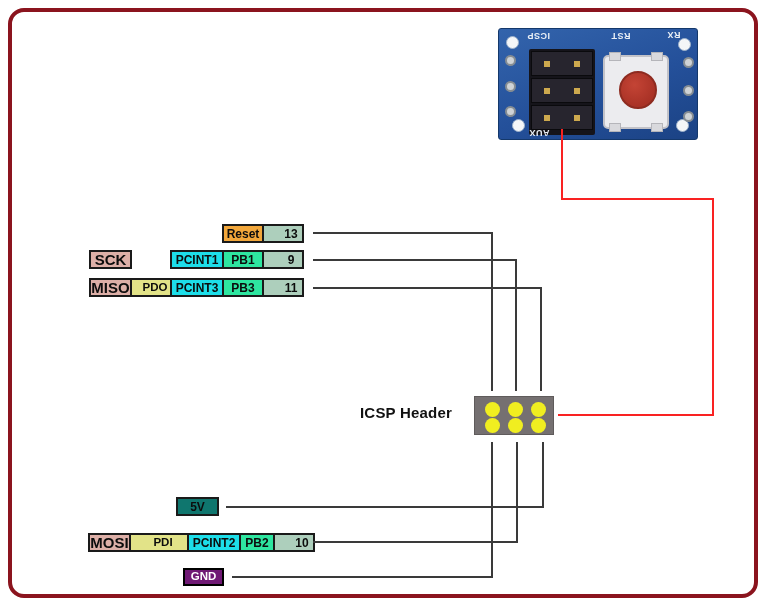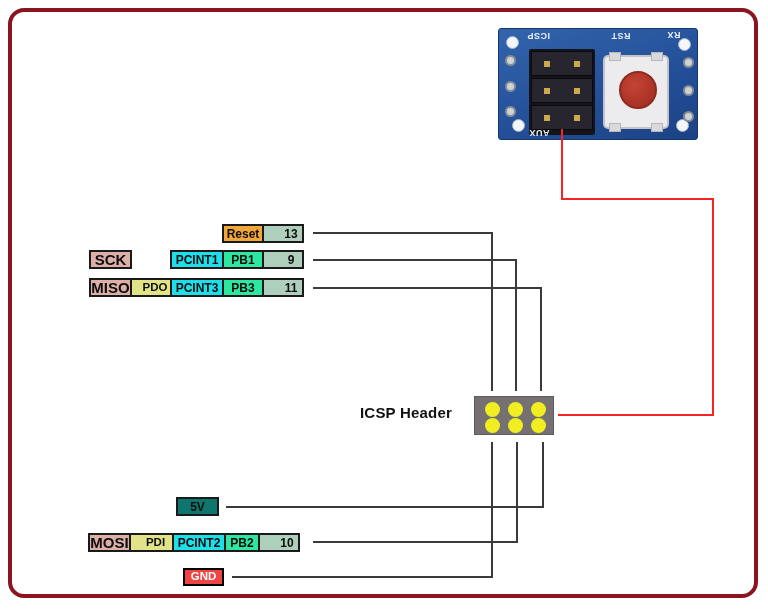--- a/index.html
+++ b/index.html
@@ -16,21 +16,21 @@
   .pbox + .pbox{margin-left:-2px;}
   .fs10{font-size:15px;}
   .fs11{font-size:11.5px;}
   .c-pink{background:#ddafa7;}
   .c-orange{background:#f2a73b;}
   .c-sage{background:#adcfbc;padding-left:16px;}
   .c-cyan{background:#1ddee9;}
   .c-green{background:#2ee6a0;}
   .c-yellow{background:#e2e388;padding-left:8px;}
   .c-red{background:#0f766e;}
-  .c-black{background:#ef4444;color:#ffffff;border-color:#000;}
+  .c-black{background:#701a75;color:#ffffff;border-color:#000;}
   
   .icsp-box{position:absolute;left:474px;top:396px;width:80px;height:39px;background:#757071;
             border:1px solid #5f5b5b;box-sizing:border-box;z-index:5;}
   .icsp-pin{position:absolute;width:15px;height:15px;border-radius:50%;background:#f0ee20;}
   .icsp-label{position:absolute;left:360px;top:404px;width:104px;font-size:15px;font-weight:bold;
               color:#111;z-index:5;letter-spacing:.2px;}
   
   .pcb{position:absolute;left:498px;top:28px;width:200px;height:112px;z-index:2;
        background:linear-gradient(160deg,#3364ac 0%,#24509a 55%,#1b4284 100%);
        border:1px solid #14386b;border-radius:3px;box-sizing:border-box;}
@@ -138,21 +138,21 @@
     <div class="pbox c-green" style="width:42px">PB3</div>
     <div class="pbox c-sage" style="width:42px">11</div>
   </div>
 
   <div class="prow" style="left:176px;top:497px">
     <div class="pbox c-red" style="width:43px">5V</div>
   </div>
 
   <div class="prow" style="left:88px;top:533px">
     <div class="pbox c-pink fs10" style="width:43px">MOSI</div>
-    <div class="pbox c-yellow fs11" style="width:45px">PDI</div>
+    <div class="pbox c-yellow fs11" style="width:60px">PDI</div>
     <div class="pbox c-cyan" style="width:54px">PCINT2</div>
     <div class="pbox c-green" style="width:36px">PB2</div>
     <div class="pbox c-sage" style="width:42px">10</div>
   </div>
 
   <div class="prow" style="left:183px;top:568px">
     <div class="pbox c-black fs11" style="width:41px;height:18px">GND</div>
   </div>
 
 </div>

